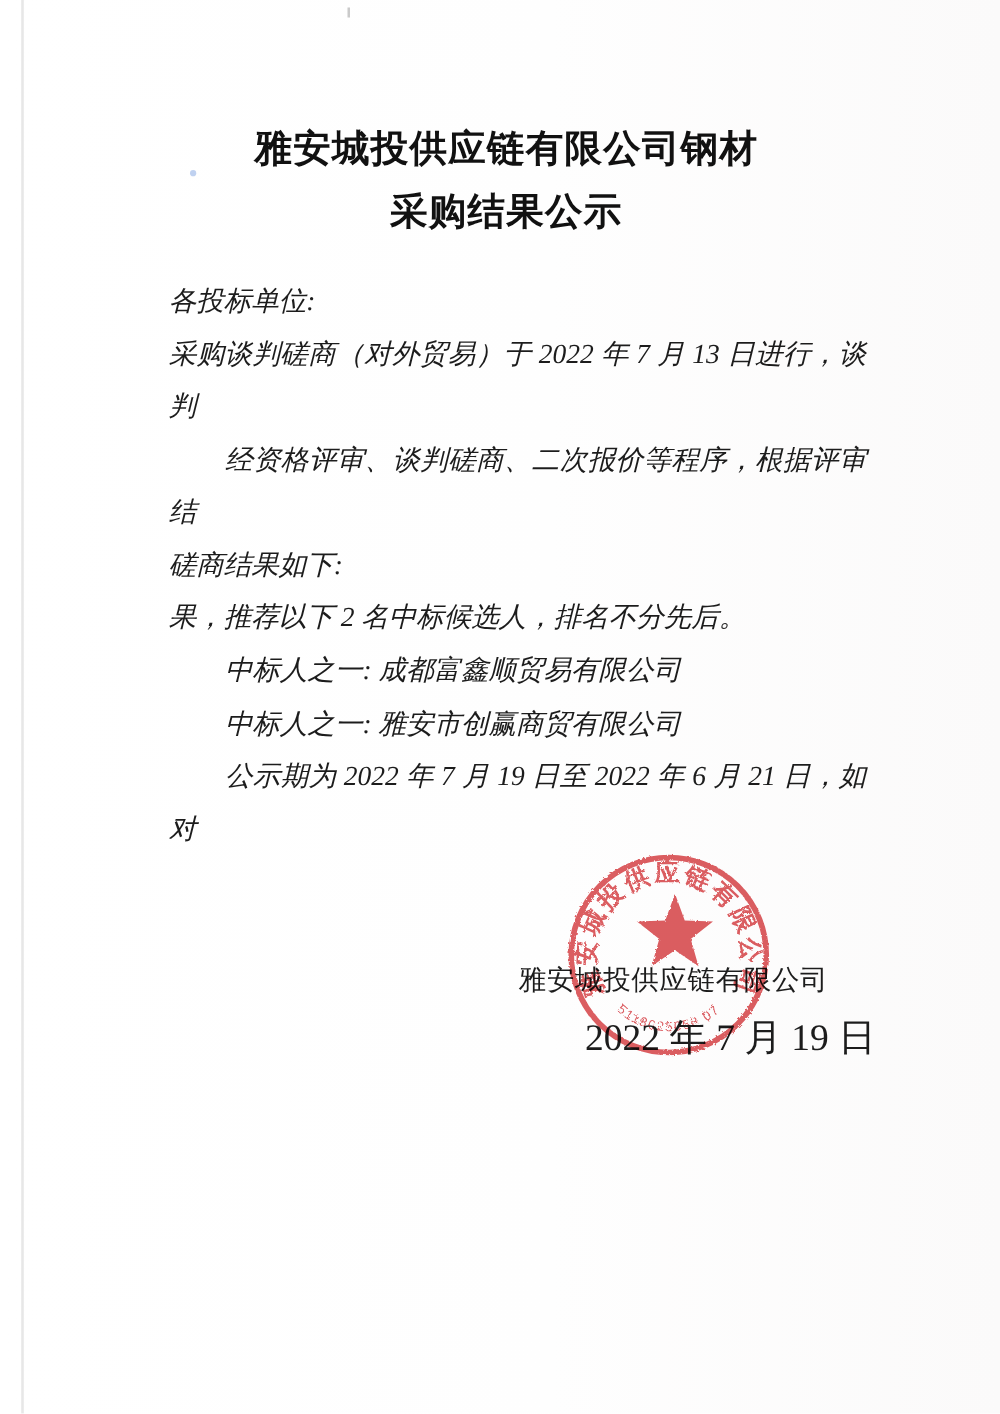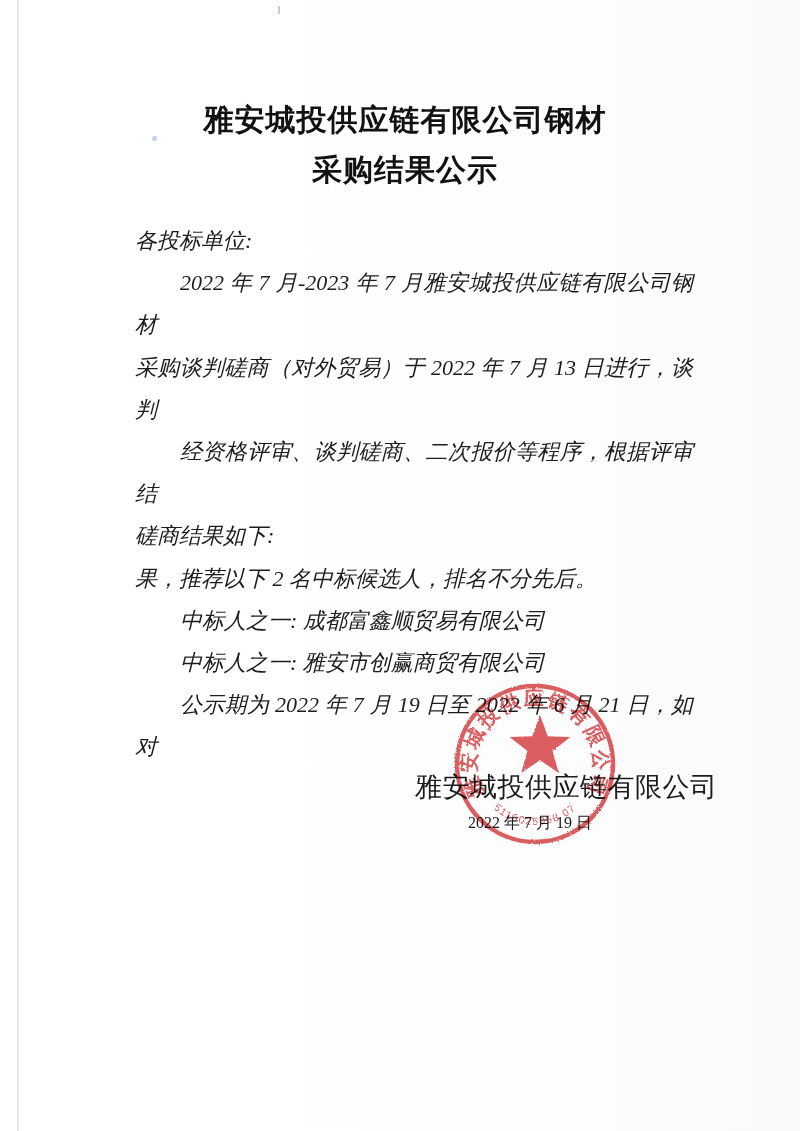--- a/index.html
+++ b/index.html
@@ -36,26 +36,26 @@
     position:absolute;left:135px;top:220px;width:558px;
     font-size:22px;line-height:42.2px;
     color:#1c1c1c;
     font-style:italic;
   }
   .line{white-space:nowrap;}
   .line.full{white-space:normal;text-align:justify;text-align-last:justify;}
   .line.indent{text-indent:45px;}
   .signature{
     position:absolute;left:415px;top:771px;
-    font-size:27px;line-height:1.2;letter-spacing:0.5px;
+    font-size:22px;line-height:1.2;letter-spacing:0.5px;
     color:#1c1c1c;white-space:nowrap;
   }
   .sign-date{
     position:absolute;left:468px;top:813px;
-    font-size:16px;line-height:1.2;
+    font-size:30px;line-height:1.2;
     color:#1c1c1c;white-space:nowrap;
   }
   .stamp{
     position:absolute;left:445px;top:674px;width:180px;height:180px;
     mix-blend-mode:multiply;
     opacity:0.88;
   }
 </style>
 </head>
 <body>
@@ -66,21 +66,20 @@
   <div class="speck-blue"></div>
   <div class="speck-top"></div>
 
   <div class="title-block">
     <div>雅安城投供应链有限公司钢材</div>
     <div>采购结果公示</div>
   </div>
 
   <div class="body-block">
     <div class="line">各投标单位:</div>
-    <div class="line indent full">2022 年 7 月-2023 年 7 月雅安城投供应链有限公司钢材</div>
     <div class="line full">采购谈判磋商（对外贸易）于 2022 年 7 月 13 日进行，谈判</div>
     <div class="line indent full">经资格评审、谈判磋商、二次报价等程序，根据评审结</div>
     <div class="line">磋商结果如下:</div>
     <div class="line">果，推荐以下 2 名中标候选人，排名不分先后。</div>
     <div class="line indent">中标人之一: 成都富鑫顺贸易有限公司</div>
     <div class="line indent">中标人之一: 雅安市创赢商贸有限公司</div>
     <div class="line indent full">公示期为 2022 年 7 月 19 日至 2022 年 6 月 21 日，如对</div>
   </div>
 
   <div class="signature">雅安城投供应链有限公司</div>

